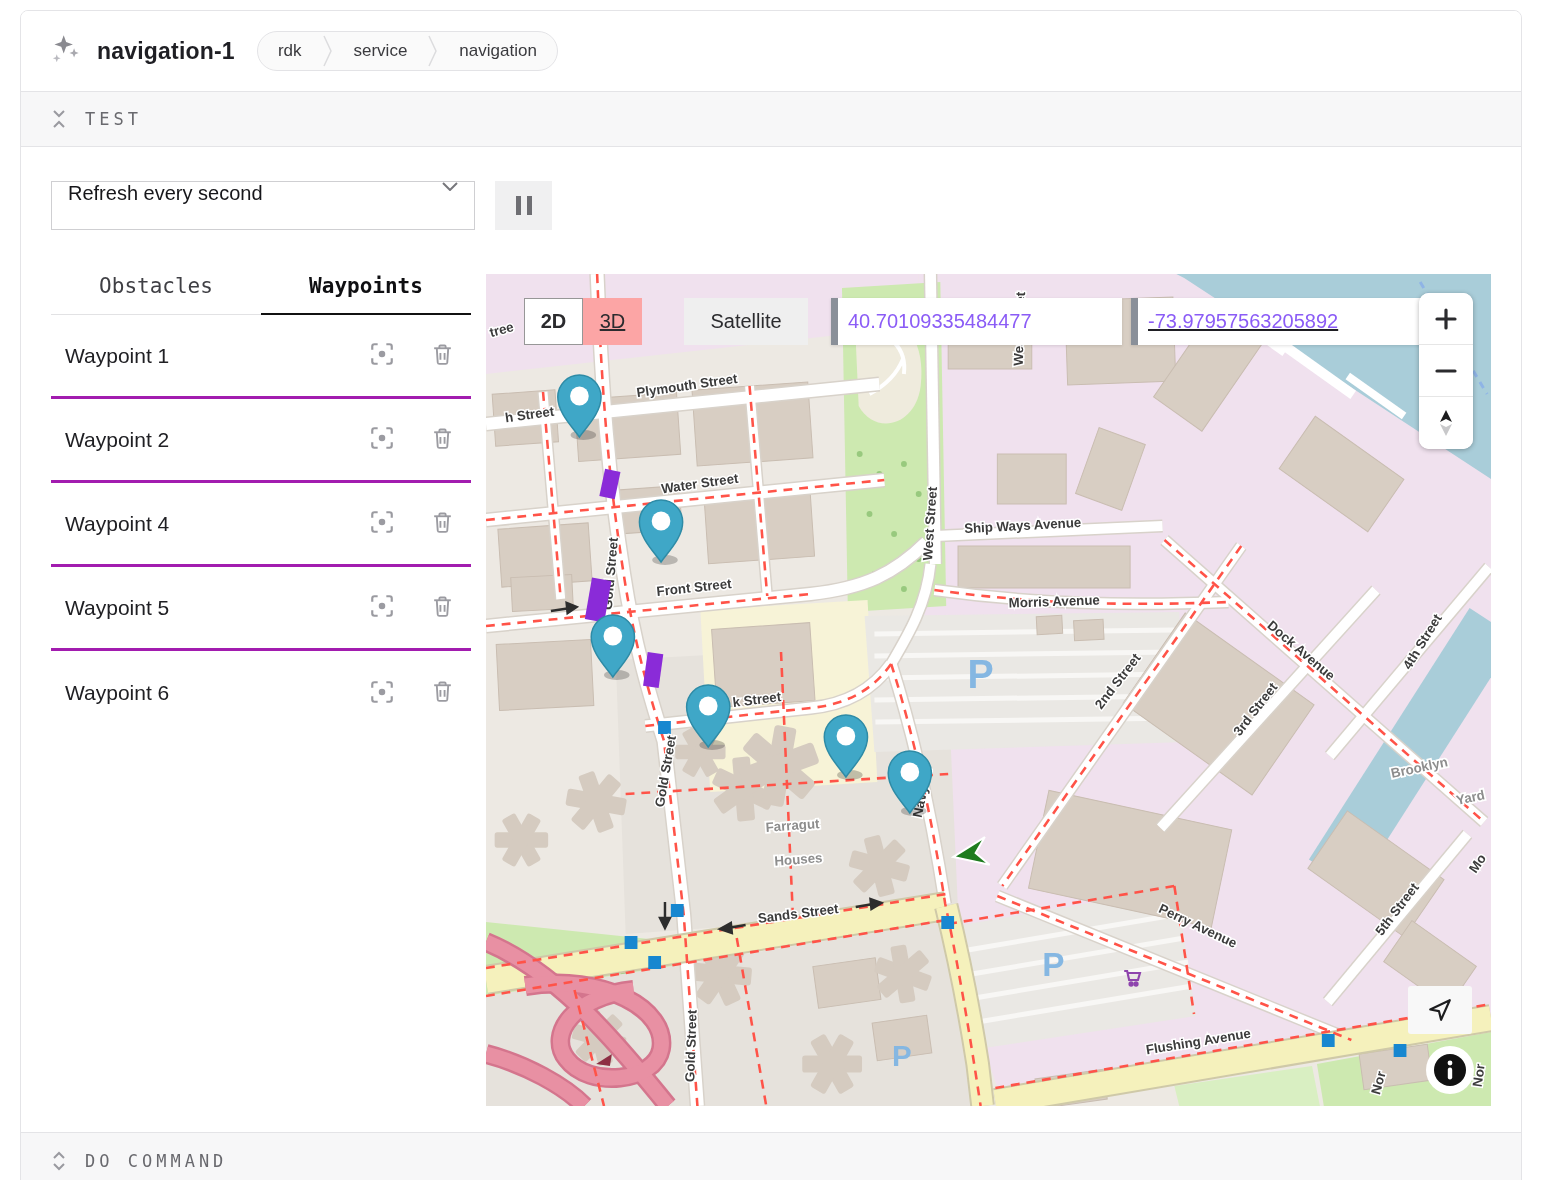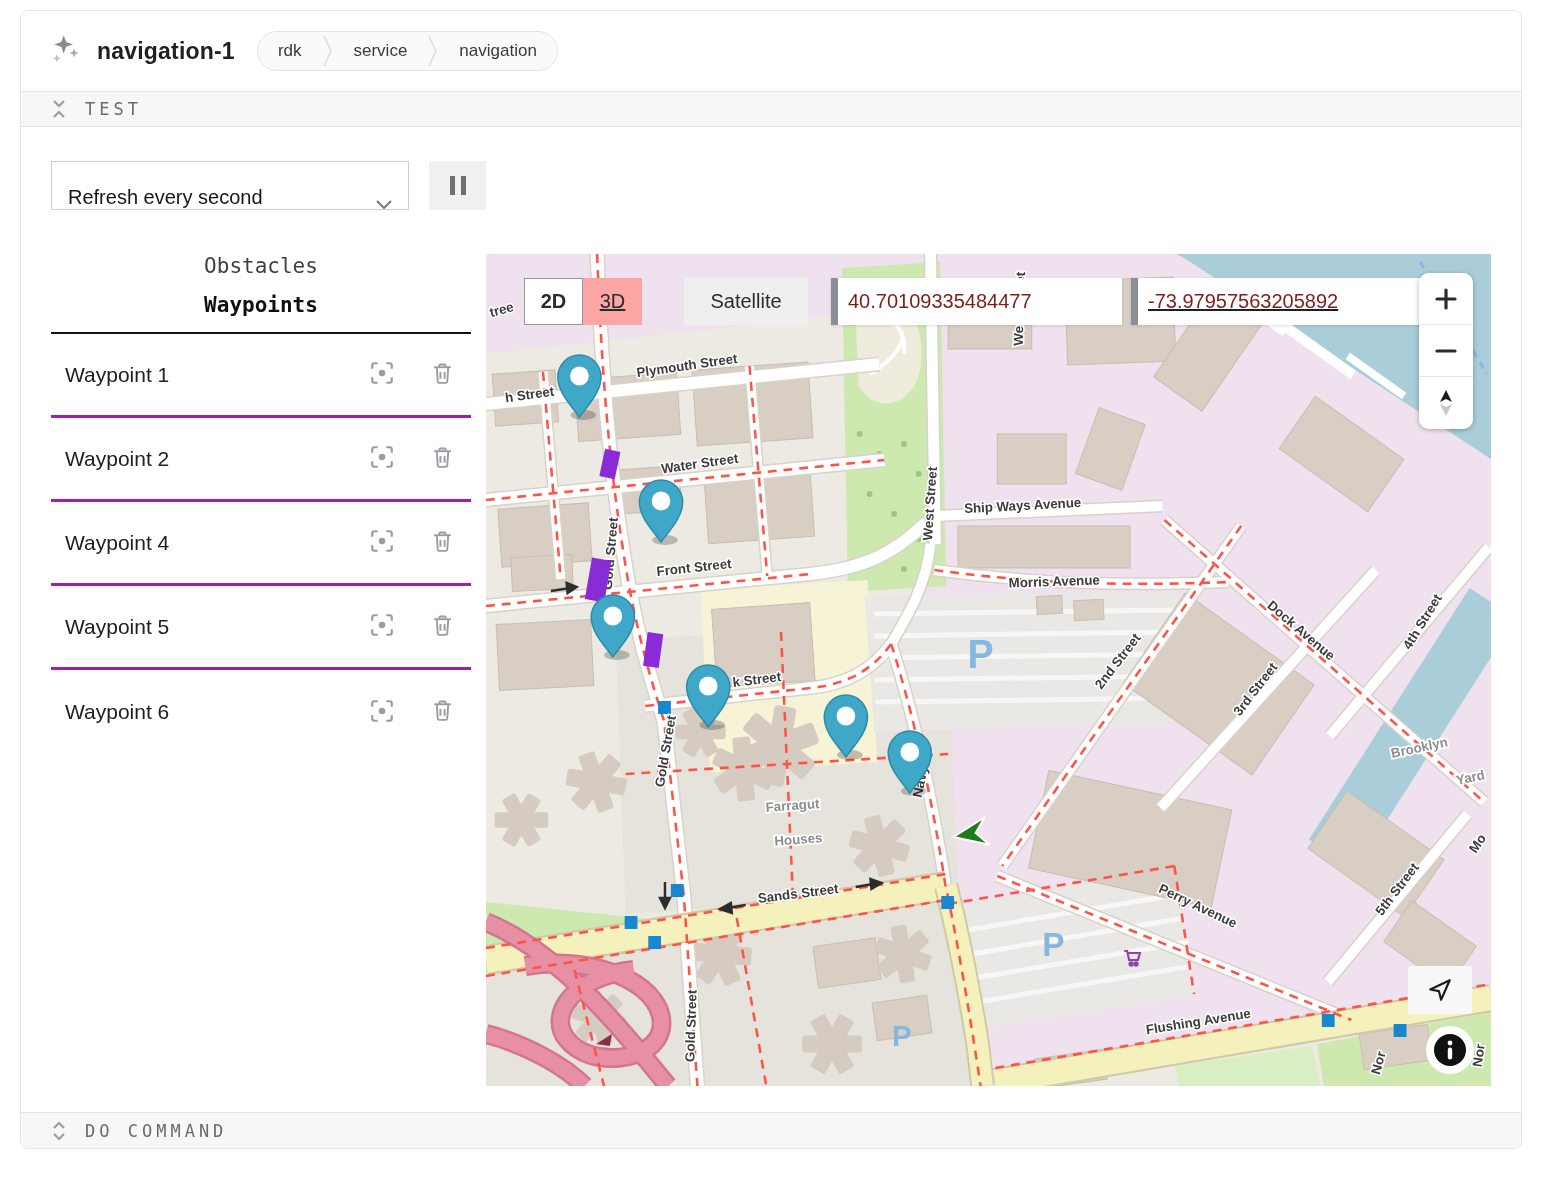--- a/index.html
+++ b/index.html
@@ -7,55 +7,55 @@
   .card { margin:10px 20px; border:1px solid #e4e4e7; border-radius:8px; overflow:hidden; background:#fff; }
 
   
   .hdr { display:flex; align-items:center; height:80px; padding:0 30px; gap:16px; background:#fff; }
   .hdr-title { font-size:23px; font-weight:bold; letter-spacing:.2px; }
   .crumbs { display:flex; align-items:center; height:40px; border:1px solid #e3e3e6; border-radius:999px; margin-left:6px; overflow:hidden; background:#fafafa; }
   .crumb { padding:0 20px; font-size:17px; color:#3a3a3e; line-height:38px; }
   .crumb-sep { width:12px; height:38px; }
 
   
-  .secbar { display:flex; align-items:center; gap:18px; height:36px; padding:0 30px;
+  .secbar { display:flex; align-items:center; gap:18px; height:56px; padding:0 30px;
             background:#f7f7f8; border-top:1px solid #e4e4e7; border-bottom:1px solid #e4e4e7;
             font-family:"DejaVu Sans Mono", monospace; font-size:17px; letter-spacing:4px; color:#69696e; }
   .secbar.bottom { border-bottom:none; }
 
   
   .refresh-row { display:flex; gap:20px; padding:34px 30px 0 30px; align-items:center; }
-  .select { width:358px; height:49px; border:1px solid #cfcfd2; display:flex; align-items:flex-end;
+  .select { width:424px; height:49px; border:1px solid #cfcfd2; display:flex; align-items:flex-start;
             justify-content:space-between; padding:0 16px; font-size:20px; color:#16161a; background:#fff; cursor:pointer; }
   .pause-btn { width:57px; height:49px; background:#f0f0f1; display:flex; align-items:center; justify-content:center; gap:6px; border:none; cursor:pointer; }
   .pause-btn i { display:block; width:5px; height:19px; background:#6e6e73; }
 
   
   .content { display:flex; gap:15px; padding:44px 30px 26px 30px; }
   .panel { width:420px; flex:none; }
-  .tabs { display:flex; border-bottom:1px solid #e2e2e4; font-family:"DejaVu Sans Mono", monospace; font-size:21px;flex-direction:column; }
+  .tabs { display:flex; border-bottom:1px solid #e2e2e4; font-family:"DejaVu Sans Mono", monospace; font-size:21px; }
   .tab { flex:1; text-align:center; padding-bottom:15px; color:#3f3f44; cursor:pointer; }
   .tab.active { font-weight:bold; color:#0f0f12; border-bottom:2px solid #111; margin-bottom:-1px; }
   .wrow { display:flex; align-items:center; height:84px; border-bottom:3px solid #a21caf; padding:0 14px; }
   .wrow:last-child { border-bottom:none; }
   .wname { flex:1; font-size:21px; color:#202024; }
   .icon-btn { background:none; border:none; width:30px; height:30px; margin-left:30px; cursor:pointer; padding:0; }
 
   
   .map { position:relative; flex:1; height:832px; background:#ede9e3; overflow:hidden; }
   .map svg.base { position:absolute; inset:0; width:100%; height:100%; }
   .mctl { position:absolute; font-size:20px; }
   .viewgrp { left:38px; top:24px; display:flex; }
   .vbtn { width:59px; height:47px; display:flex; align-items:center; justify-content:center; border:none; cursor:pointer; font-size:20px; color:#2b2b2e; }
   .vbtn.active { background:#fff; border:1px solid #979797; font-weight:bold; }
   .vbtn.idle { background:#fca5a5;text-decoration:underline; }
   .satbtn { left:198px; top:24px; width:124px; height:47px; background:#efefef; border:none; font-size:20px; color:#2b2b2e; cursor:pointer; }
   .coord { top:24px; height:47px; width:291px; background:#fff; display:flex; box-shadow:0 1px 3px rgba(0,0,0,.12); }
   .coord .bar { width:7px; background:#8a9099; flex:none; }
-  .coord input { flex:1; border:none; outline:none; font-size:20px; padding:0 10px; color:#7f1d1d; font-family:"Liberation Sans",sans-serif; background:transparent; }
+  .coord input { flex:1; border:none; outline:none; font-size:20px; padding:0 10px; color:#8b5cf6; font-family:"Liberation Sans",sans-serif; background:transparent; }
   .lat { left:345px; } .lon { left:645px;text-decoration:underline; }
   .zoomctl { position:absolute; right:18px; top:19px; width:54px; background:#fff; border-radius:10px; box-shadow:0 1px 5px rgba(0,0,0,.3); overflow:hidden; }
   .zcell { width:54px; height:52px; display:flex; align-items:center; justify-content:center; border:none; background:#fff; cursor:pointer; border-bottom:1px solid #e6e6e6; }
   .zcell:last-child { border-bottom:none; }
   .navbtn { position:absolute; right:19px; top:712px; width:64px; height:48px; background:#f8f8f8; border:none; border-radius:3px; display:flex; align-items:center; justify-content:center; cursor:pointer; }
   .infobtn { position:absolute; right:17px; top:772px; width:48px; height:48px; border-radius:50%; background:#fff; border:none; display:flex; align-items:center; justify-content:center; cursor:pointer; }
 
   
   text.sl { font-family:"Liberation Sans", sans-serif; font-size:13.5px; fill:#3c3c3c;
             paint-order:stroke; stroke:#ffffff; stroke-width:3px; text-anchor:middle; font-weight:bold; }

